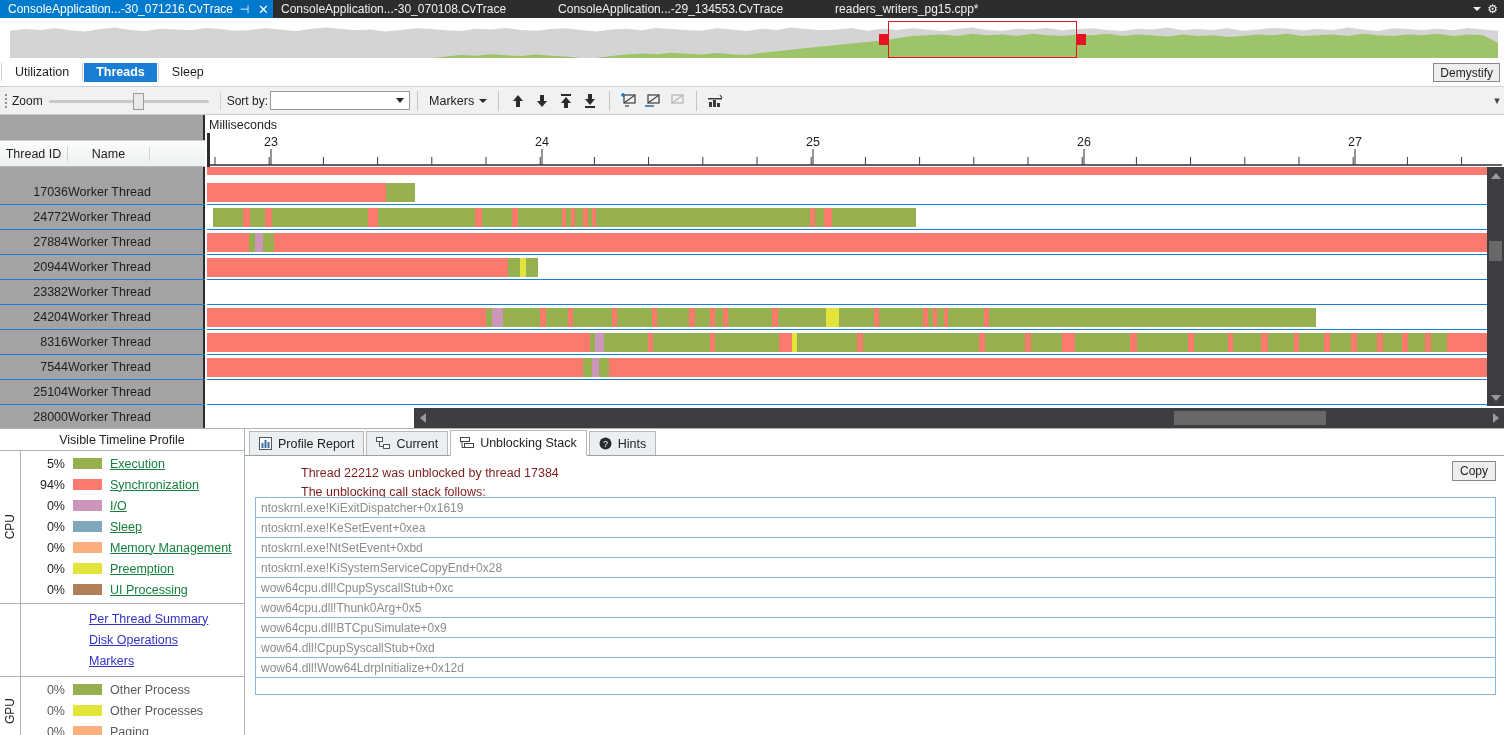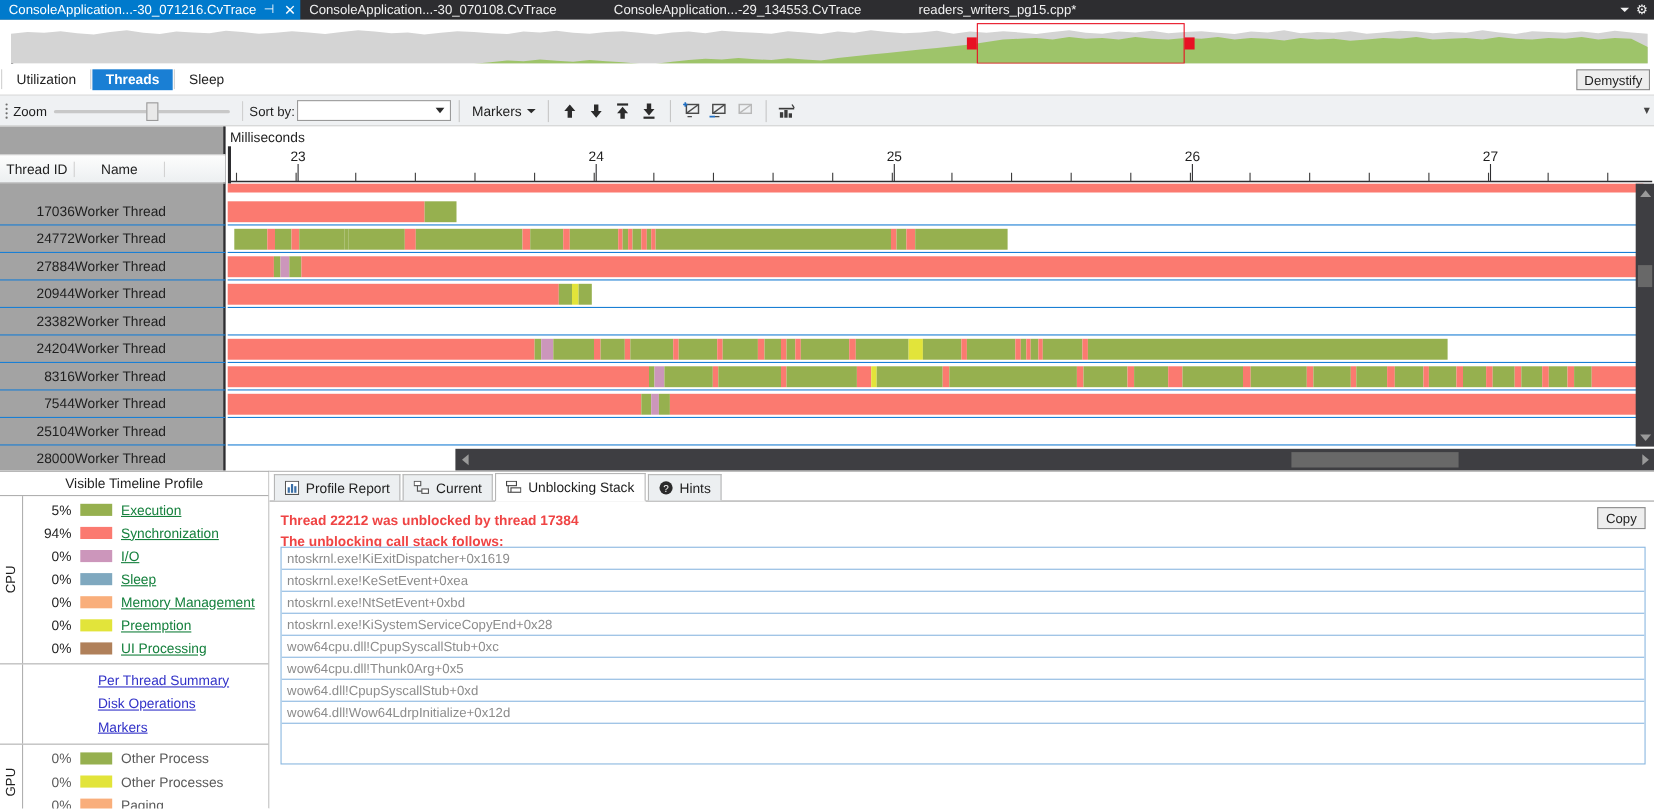--- a/index.html
+++ b/index.html
@@ -205,21 +205,21 @@
     background: #ffffff; border-bottom: 1px solid #9f9f9f; padding-left: 4px; }
   .dtab {
     height: 24px; padding: 0 9px; display: flex; align-items: center; gap: 6px;
     font-size: 12.5px; color: #1e1e1e; background: #eceff1;
     border: 1px solid #b6b6b6; border-bottom: none; margin-right: 2px;
   }
   .dtab.active { background: #ffffff; height: 26px; border-bottom: 1px solid #ffffff;
     position: relative; z-index: 2; margin-bottom: -1px; }
   .dtab svg { display:block; }
   .dbody { position: absolute; left: 0; top: 27px; right: 0; bottom: 0; padding: 8px 10px 0 10px; }
-  .db-title { font-size: 12.5px; font-weight: bold; color: #ef4444; line-height: 19px; }
+  .db-title { font-size: 12.5px; font-weight: normal; color: #7f1d1d; line-height: 19px; margin-left: 46px; }
   .copy-btn {
     position: absolute; right: 8px; top: 32px; height: 20px; padding: 0 7px;
     background: #eeeeee; border: 1px solid #8a8a8a; font-size: 12px;
     display: flex; align-items: center; color: #1e1e1e;
   }
   .stack-list {
     position: absolute; left: 10px; right: 8px; top: 68px; bottom: 40px;
     border: 1px solid #8ab7e0; background: #ffffff; overflow: hidden;
   }
   .stack-row {
@@ -744,18 +744,19 @@
       <div class="copy-btn">
           <span>Copy</span>
         </div>
       <div class="stack-list" id="stack-list">
           <div class="stack-row">ntoskrnl.exe!KiExitDispatcher+0x1619</div>
           <div class="stack-row">ntoskrnl.exe!KeSetEvent+0xea</div>
           <div class="stack-row">ntoskrnl.exe!NtSetEvent+0xbd</div>
           <div class="stack-row">ntoskrnl.exe!KiSystemServiceCopyEnd+0x28</div>
           <div class="stack-row">wow64cpu.dll!CpupSyscallStub+0xc</div>
           <div class="stack-row">wow64cpu.dll!Thunk0Arg+0x5</div>
+          <div class="stack-row">wow64cpu.dll!BTCpuSimulate+0x9</div>
           <div class="stack-row">wow64.dll!CpupSyscallStub+0xd</div>
           <div class="stack-row">wow64.dll!Wow64LdrpInitialize+0x12d</div>
         </div>
     </div>
   </div>
 </div>
 
 </body></html>

